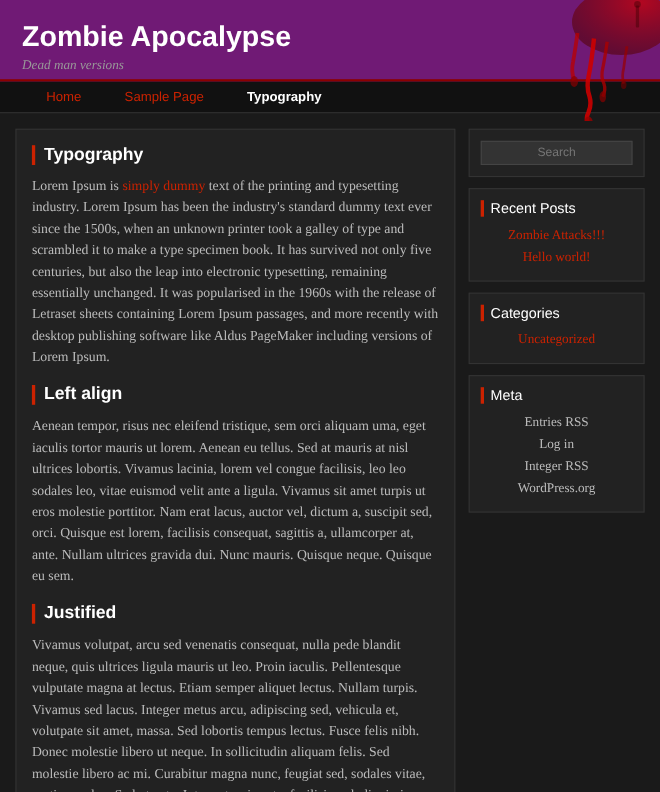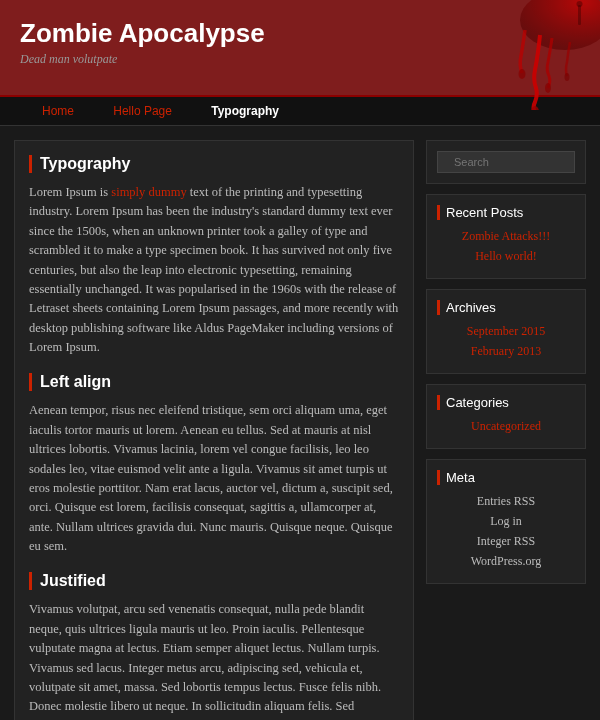--- a/index.html
+++ b/index.html
@@ -8,22 +8,22 @@
       font-family: Georgia, 'Times New Roman', serif;
       font-size: 13px;
       color: #ccc;
       width: 600px;
       min-height: 720px;
       overflow-x: hidden;
     }
 
     
     #header {
-      background-color: #7f1d1d;
-      padding: 18px 20px 28px 20px;
+      background-color: #701a75;
+      padding: 18px 20px 5px 20px;
       position: relative;
       border-bottom: 2px solid #8b0000;
     }
     #header h1 {
       color: #fff;
       font-size: 26px;
       font-weight: bold;
       font-family: Arial, sans-serif;
     }
     #header p.tagline {
@@ -114,23 +114,24 @@
       font-weight: normal;
       border-left: 3px solid #cc2200;
       padding-left: 6px;
       margin-bottom: 8px;
     }
     .widget-search {
       width: 100%;
       background: #333;
       border: 1px solid #444;
       color: #ccc;
-      padding: 4px 16px;
+      padding: 4px 6px;
       font-size: 11px;
       outline: none;
+      text-align: center;
     }
     .widget ul {
       list-style: none;
       padding: 0;
     }
     .widget ul li {
       margin-bottom: 4px;
       text-align: center;
     }
     .widget ul li a {
@@ -148,21 +149,21 @@
       top: 0; right: 0;
       width: 130px;
       height: 110px;
     }
   </style>
 </head>
 <body>
 
 <div id="header">
   <h1>Zombie Apocalypse</h1>
-  <p class="tagline">Dead man volutpate</p>
+  <p class="tagline">Dead man versions</p>
 
   <svg class="blood-svg" viewBox="0 0 130 110" xmlns="http://www.w3.org/2000/svg">
     <defs>
       <radialGradient id="bloodgradient" cx="70%" cy="20%" r="80%">
         <stop offset="0%" stop-color="#cc0000" stop-opacity="0.9"></stop>
         <stop offset="100%" stop-color="#550000" stop-opacity="0.7"></stop>
       </radialGradient>
     </defs>
 
     <ellipse cx="95" cy="20" rx="45" ry="30" fill="url(#bloodgradient)" opacity="0.8"></ellipse>
@@ -176,21 +177,21 @@
     <path d="M100 42 Q98 53 97 62 Q95 70 97 76" stroke="#990000" stroke-width="2.5" fill="none" opacity="0.7"></path>
     <ellipse cx="97" cy="77" rx="2.5" ry="4" fill="#770000" opacity="0.6"></ellipse>
 
     <rect x="108" y="5" width="3" height="20" fill="#330000" opacity="0.4" rx="1"></rect>
     <circle cx="109.5" cy="4" r="3" fill="#330000" opacity="0.4"></circle>
   </svg>
 </div>
 
 <nav id="nav">
   <a href="#">Home</a>
-  <a href="#">Hello Page</a>
+  <a href="#">Sample Page</a>
   <a href="#" class="active">Typography</a>
 </nav>
 
 <div id="wrapper">
 
   <div id="main">
 
     <div class="content-section">
       <h2 class="section-title">Typography</h2>
       <p class="content-para">
@@ -217,27 +218,20 @@
     </div>
 
     <div class="widget">
       <div class="widget-title">Recent Posts</div>
       <ul>
         <li><a href="#">Zombie Attacks!!!</a></li>
         <li><a href="#">Hello world!</a></li>
       </ul>
     </div>
 
-    <div class="widget">
-      <div class="widget-title">Archives</div>
-      <ul>
-        <li><a href="#">September 2015</a></li>
-        <li><a href="#">February 2013</a></li>
-      </ul>
-    </div>
 
     <div class="widget">
       <div class="widget-title">Categories</div>
       <ul>
         <li><a href="#">Uncategorized</a></li>
       </ul>
     </div>
 
     <div class="widget">
       <div class="widget-title">Meta</div>

